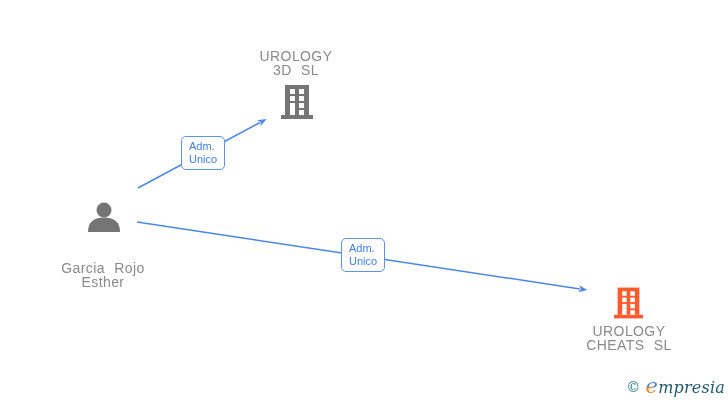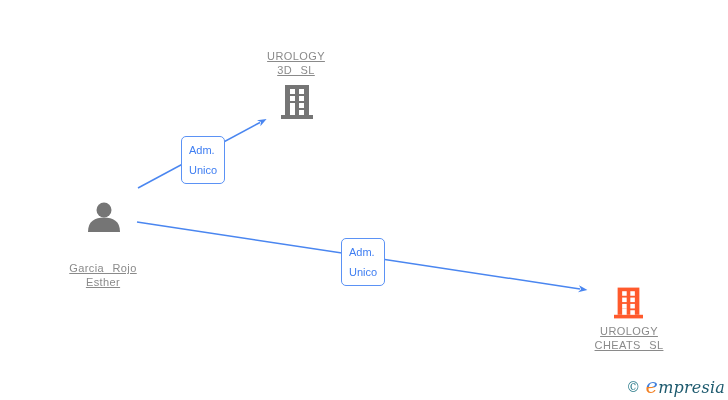--- a/index.html
+++ b/index.html
@@ -11,37 +11,36 @@
     overflow: hidden;
     font-family: "Liberation Sans", sans-serif;
   }
   .edges-layer { position: absolute; left: 0; top: 0; width: 728px; height: 400px; }
   .edge-line { stroke: #4a86f0; stroke-width: 1.5; fill: none; }
 
   .node-icon { position: absolute; }
   .node-label {
     position: absolute;
     color: #8a8a8a;
-    font-size: 11px;
+    font-size: 14px;
     line-height: 14px;
     text-align: center;
     white-space: pre-line;
     letter-spacing: 0.4px;
     word-spacing: 5px;
     cursor: default;
-    text-decoration: underline;
   }
   .edge-label {
     position: absolute;
     background: #ffffff;
     border: 1.5px solid #5b92f5;
     border-radius: 5px;
     color: #3f7ef2;
     font-size: 11px;
-    line-height: 20px;
+    line-height: 13px;
     padding: 3px 7px 3px 7px;
     white-space: pre-line;
   }
   .logo {
     position: absolute;
     right: 3px;
     bottom: 2px;
     font-family: "DejaVu Serif", serif;
     font-style: italic;
     font-size: 16px;

